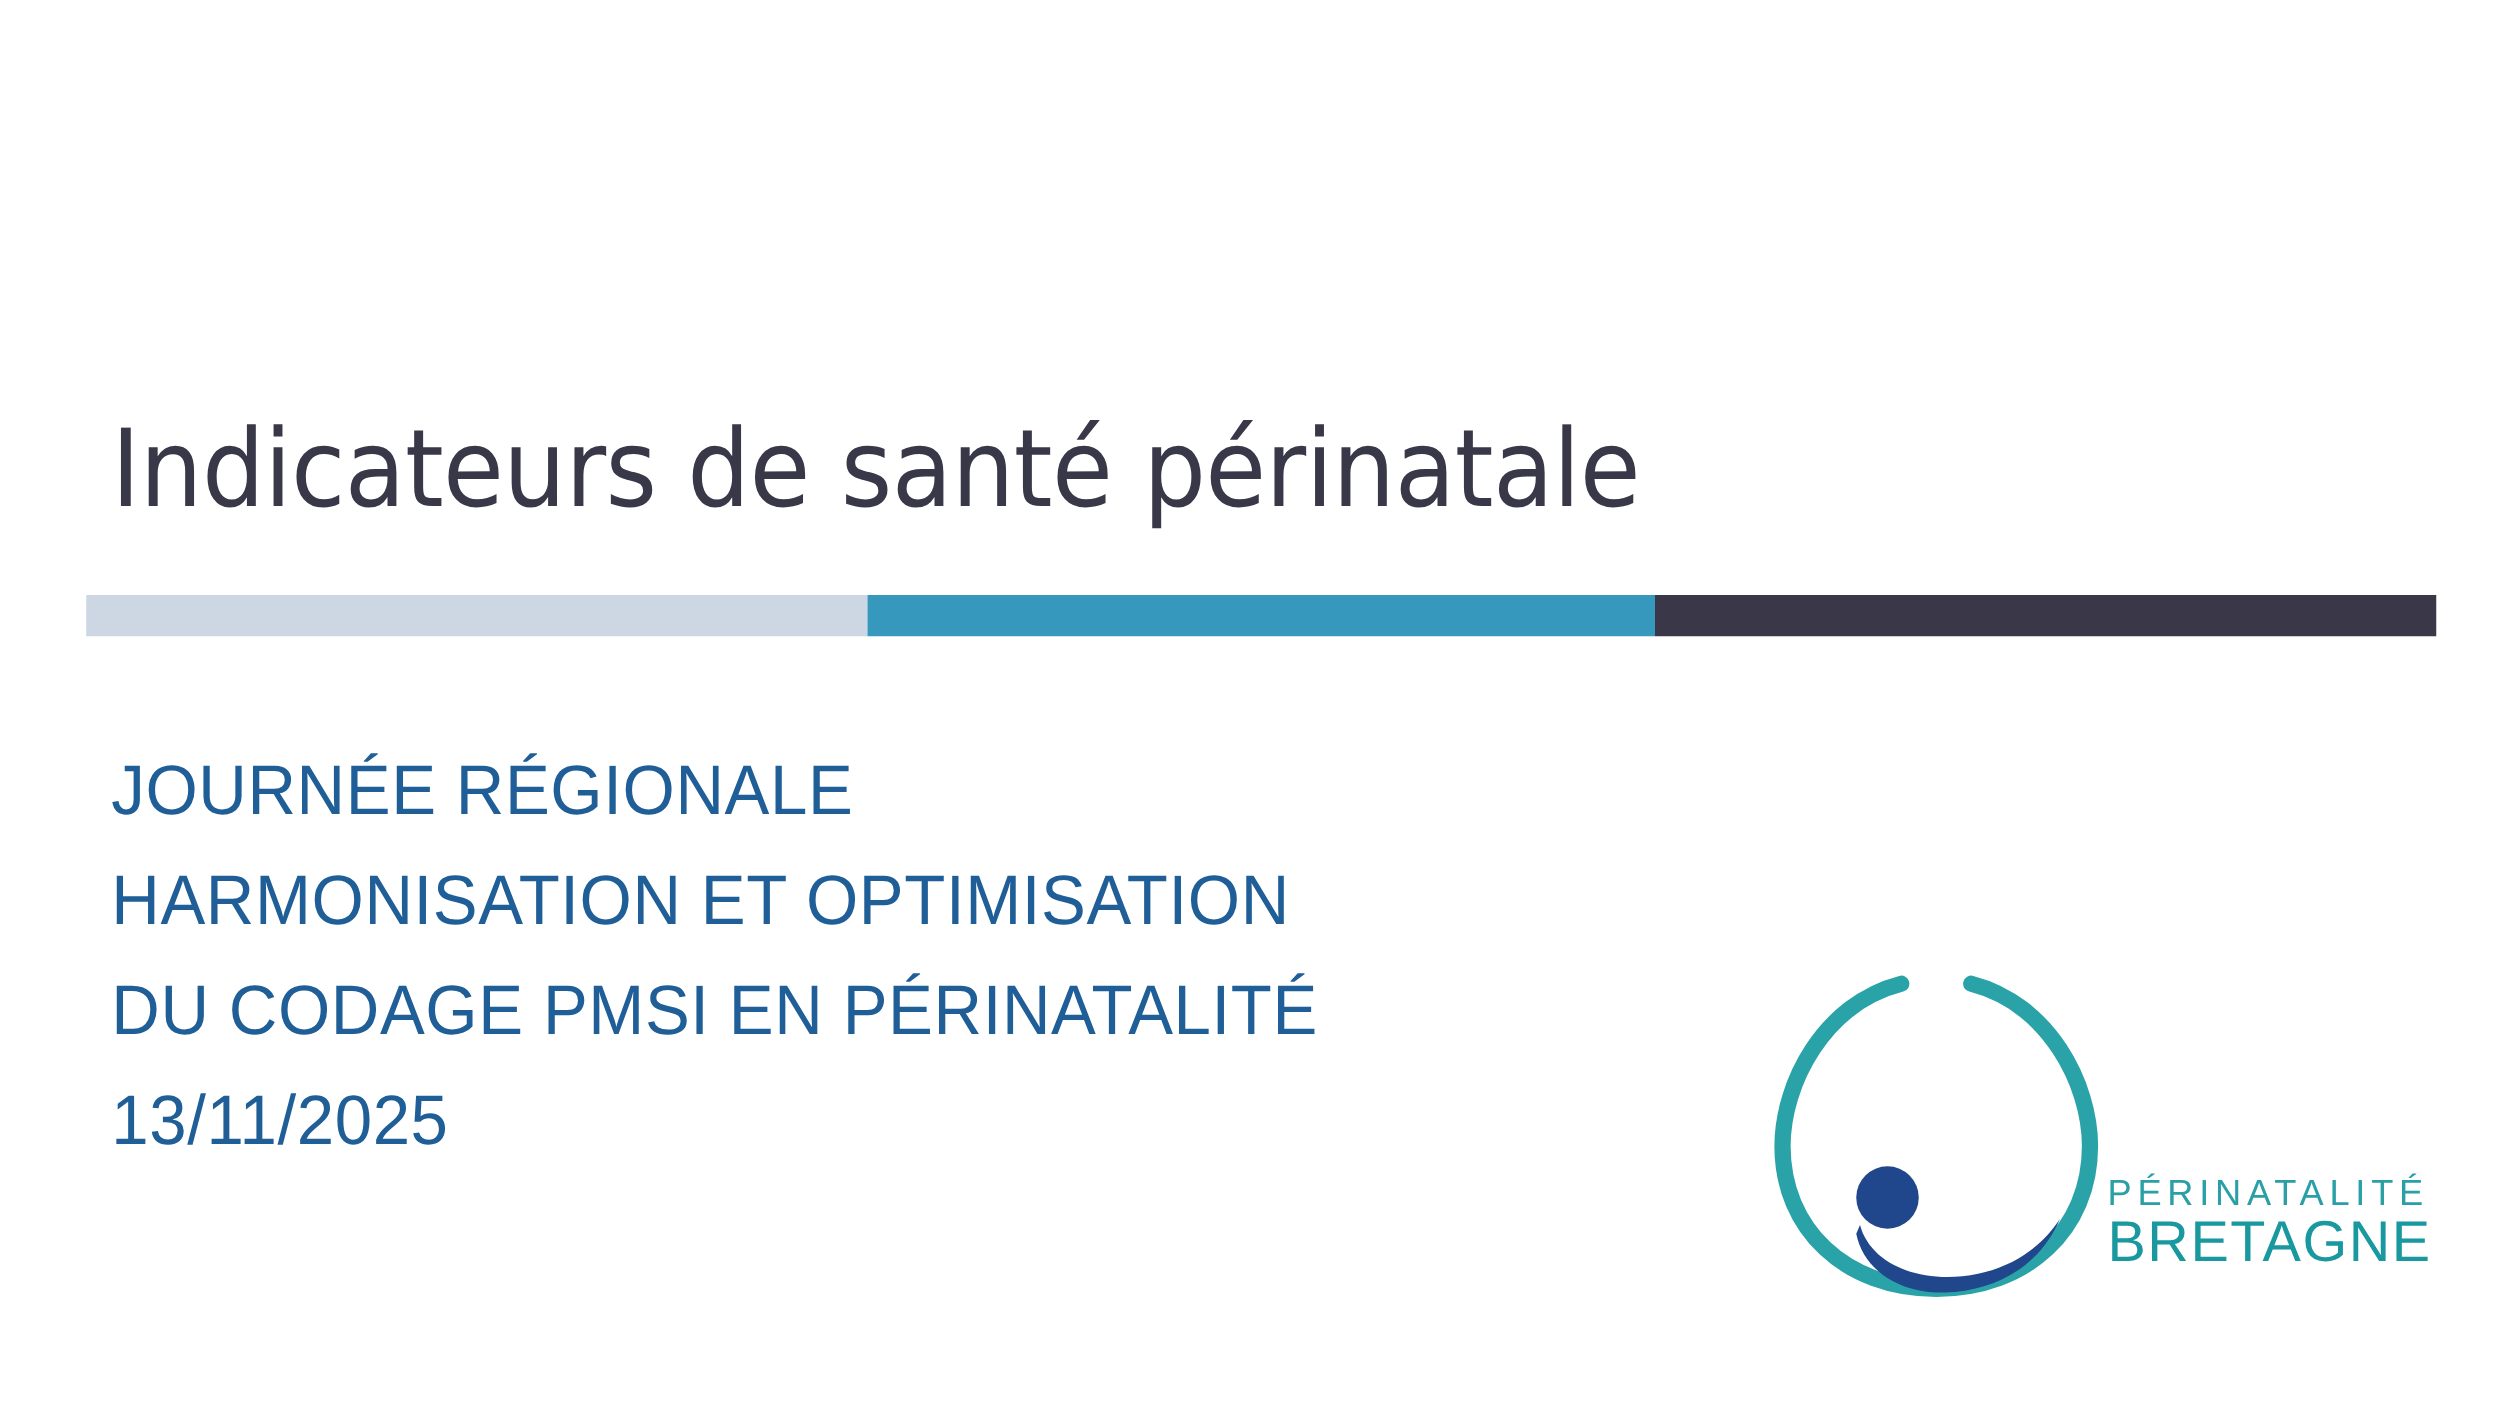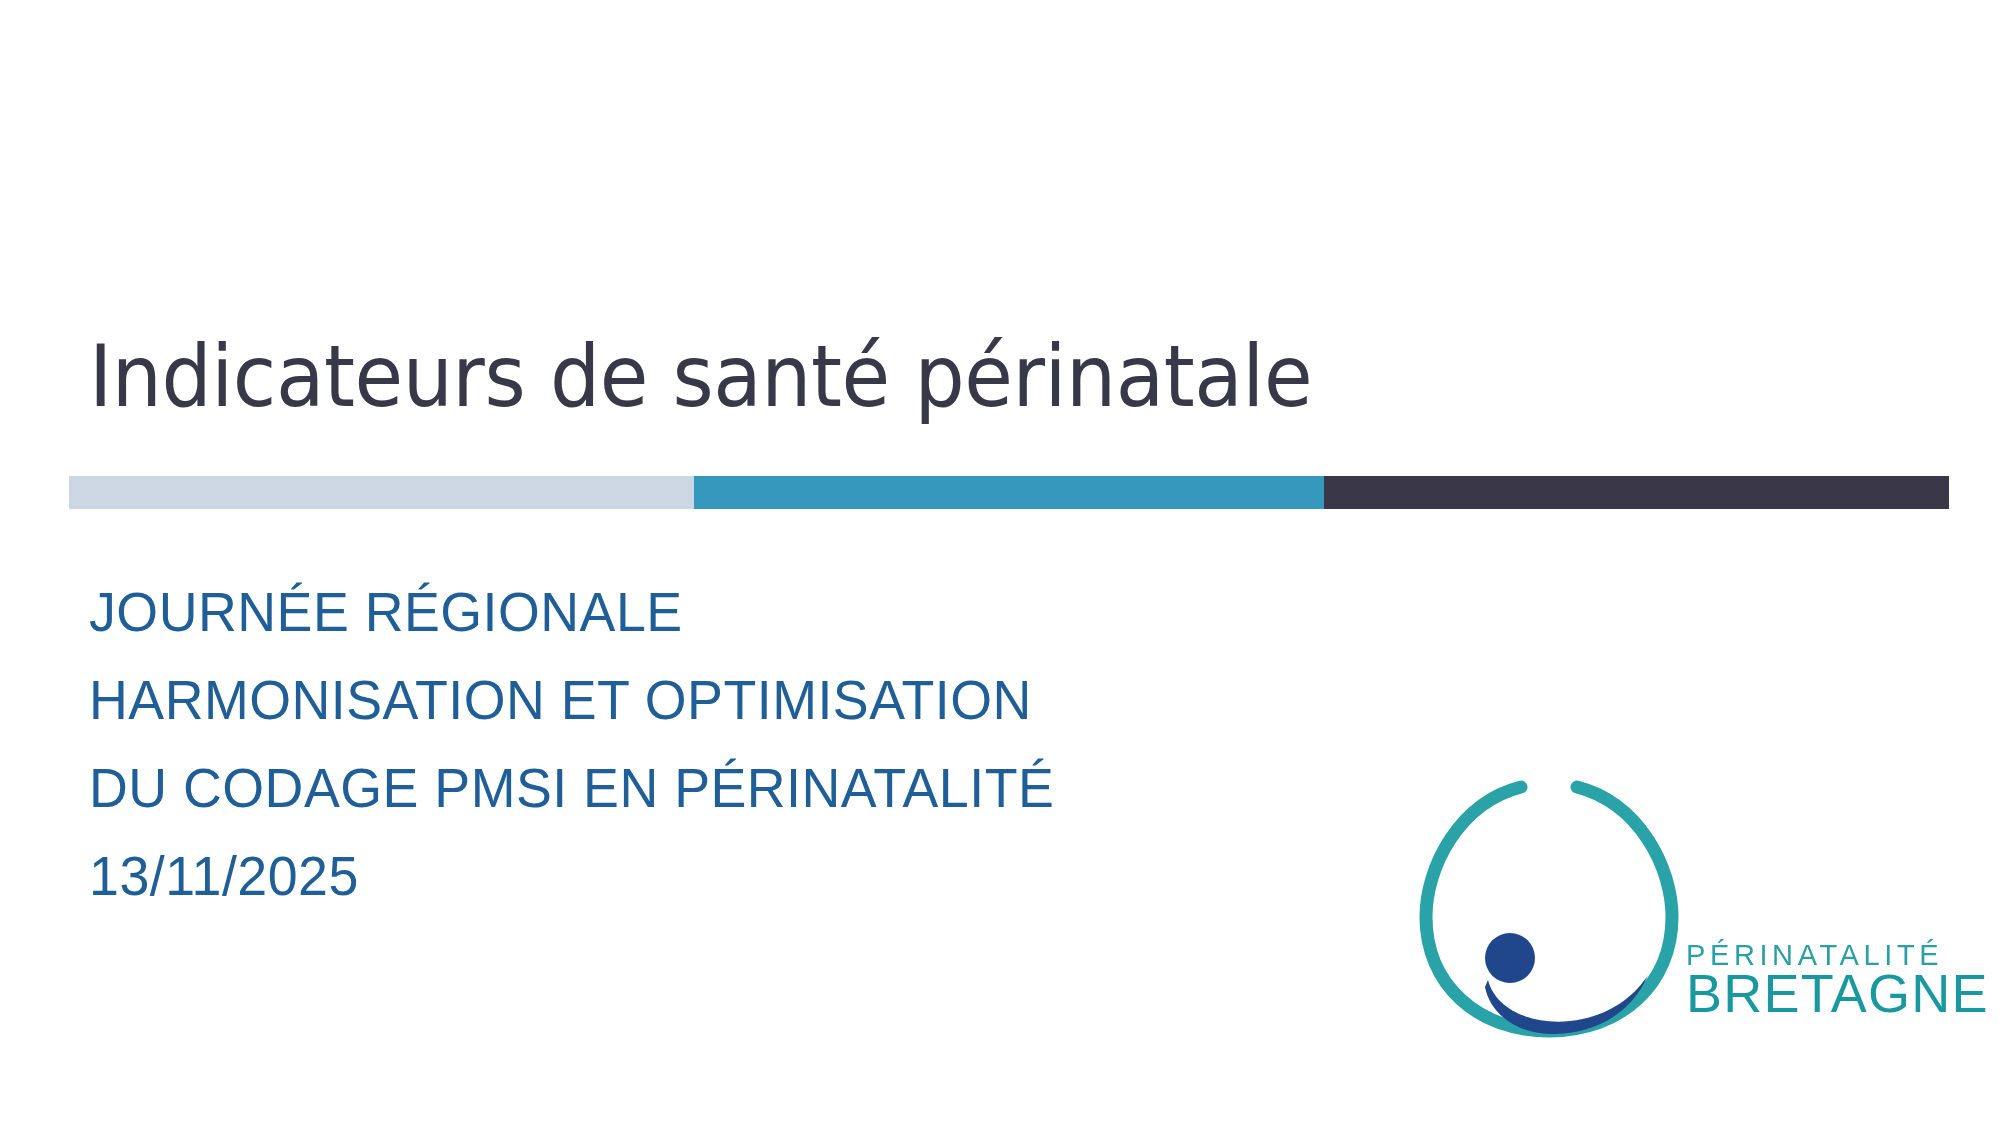--- a/index.html
+++ b/index.html
@@ -52,21 +52,21 @@
     height: 100%;
   }
   .seg-1 { flex: 0 0 33.25%; background: #ccd7e3; }
   .seg-2 { flex: 0 0 33.50%; background: #3798bd; }
   .seg-3 { flex: 1 1 auto;   background: #3a3848; }
 
   
   .subtitle {
     position: absolute;
     left: 70px;
-    top: 568px;
+    top: 588px;
     width: 1300px;
     color: #1f5e96;
   }
   .subtitle .line {
     font-family: "Liberation Sans", "DejaVu Sans", sans-serif;
     font-weight: 400;
     font-size: 56px;
     line-height: 88px;
     letter-spacing: 0.5px;
     white-space: nowrap;
@@ -98,21 +98,21 @@
     font-family: "Liberation Sans", "DejaVu Sans", sans-serif;
   }
   .logo-text .l1 {
     font-size: 29px;
     letter-spacing: 4.6px;
     line-height: 30px;
     white-space: nowrap;
     color: #2aa0a6;
   }
   .logo-text .l2 {
-    font-size: 54px;
+    font-size: 46px;
     letter-spacing: 1.2px;
     line-height: 46px;
     white-space: nowrap;
     color: #19999f;
   }
 </style>
 </head>
 <body>
 
 <div class="slide">

